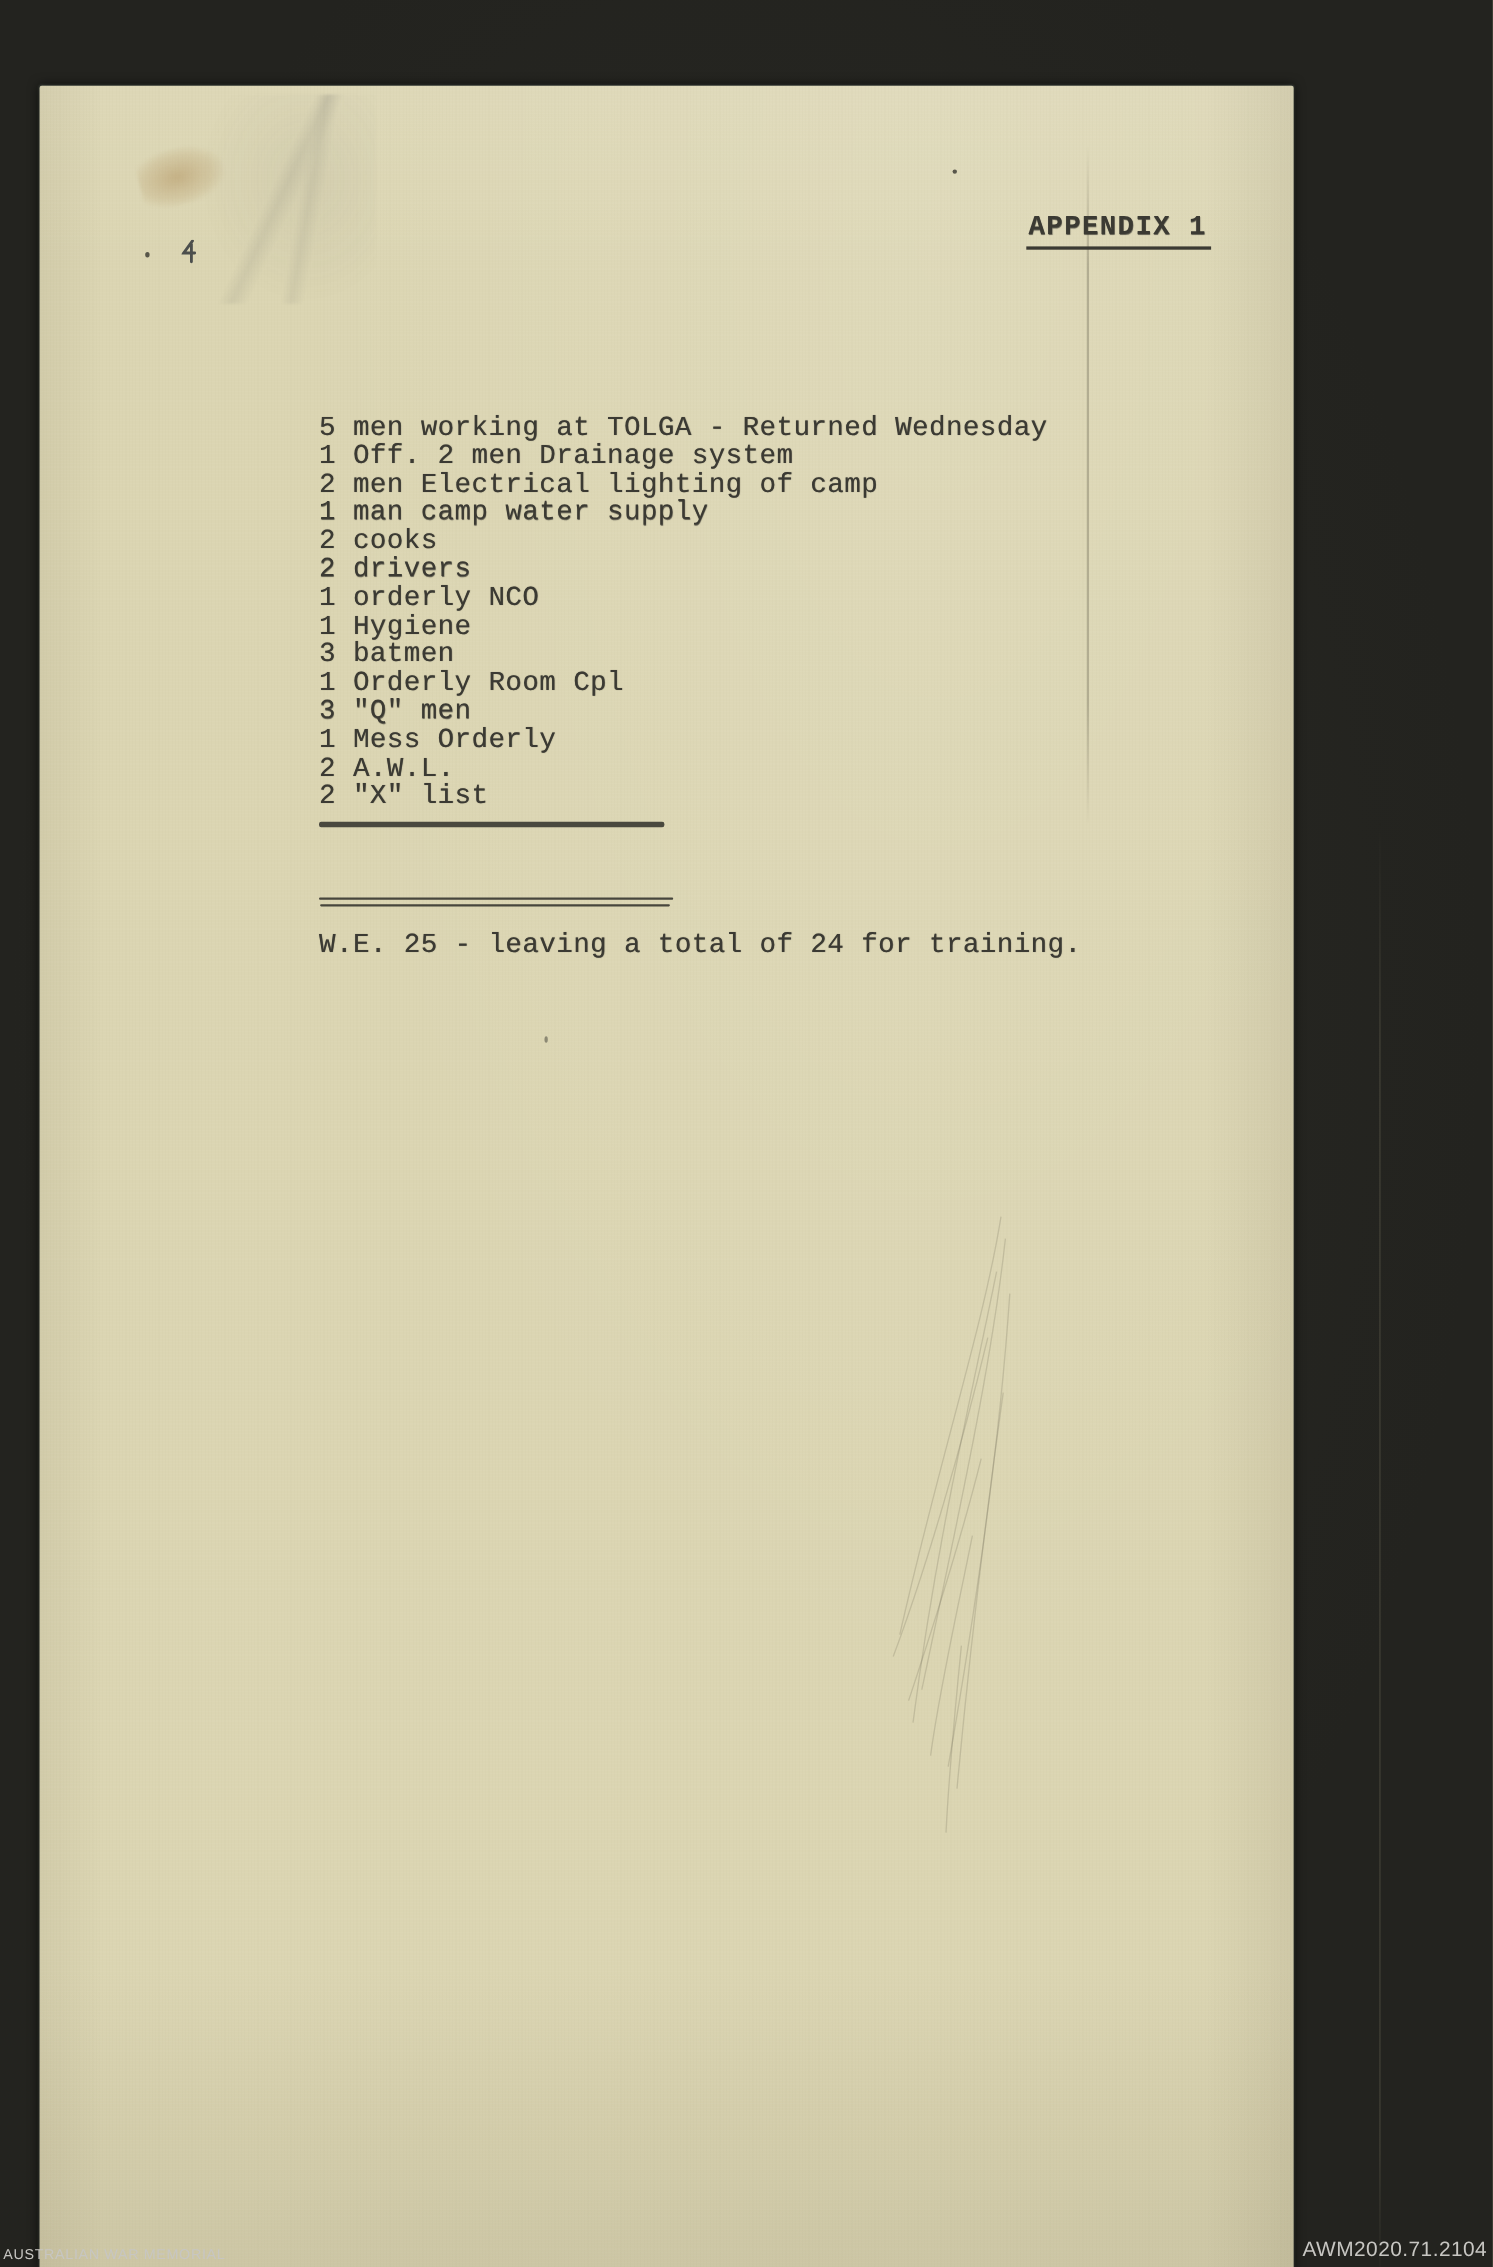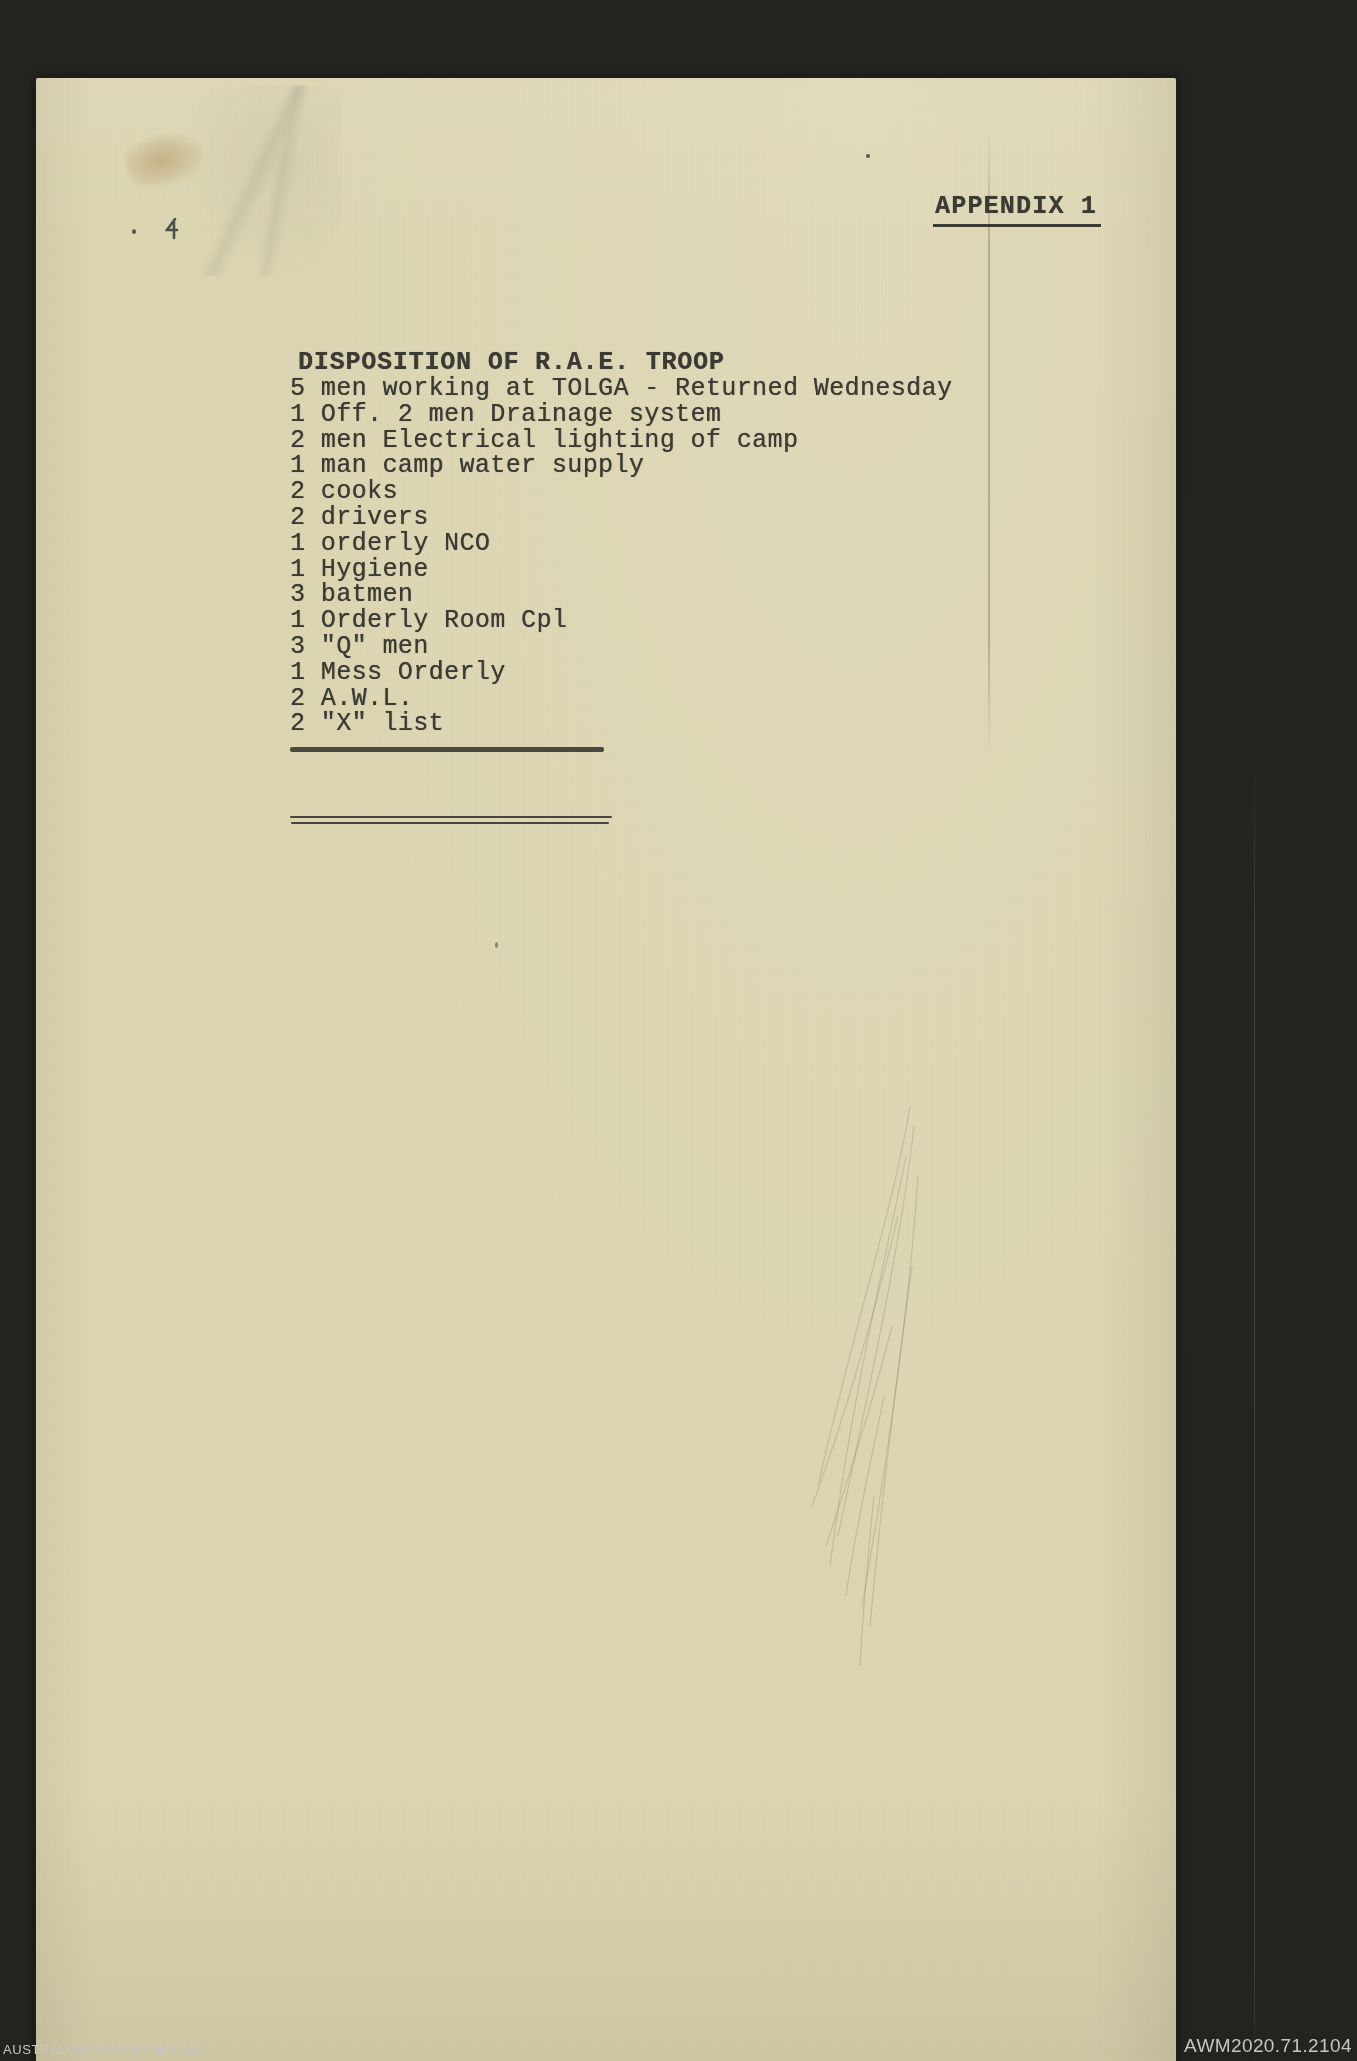--- a/index.html
+++ b/index.html
@@ -142,27 +142,27 @@
         <path d="M178 200 C164 300, 148 430, 136 560"></path>
         <path d="M158 260 C138 340, 112 420, 92 480"></path>
         <path d="M150 330 C136 400, 120 470, 112 530"></path>
         <path d="M140 430 C134 490, 128 560, 126 600"></path>
       </g>
     </svg>
 
     <div class="typed appendix">APPENDIX 1</div>
 
     <div class="typed doc-title">
-      <div>DISPOSITION OF R.A.E. TROOP</div>
     </div>
 
     <div class="typed roster"><div>5 men working at TOLGA - Returned Wednesday</div><div>1 Off. 2 men Drainage system</div><div>2 men Electrical lighting of camp</div><div>1 man camp water supply</div><div>2 cooks</div><div>2 drivers</div><div>1 orderly NCO</div><div>1 Hygiene</div><div>3 batmen</div><div>1 Orderly Room Cpl</div><div>3 "Q" men</div><div>1 Mess Orderly</div><div>2 A.W.L.</div><div>2 "X" list</div></div>
 
     <div class="separator"></div>
 
     <div class="uline a"></div>
     <div class="uline b"></div>
 
+    <div class="typed closing">W.E. 25 - leaving a total of 24 for training.</div>
   </div>
 
   <div class="footer-left">AUSTRALIAN WAR MEMORIAL</div>
   <div class="footer-right">AWM2020.71.2104</div>
 </div>
 
 </body></html>

